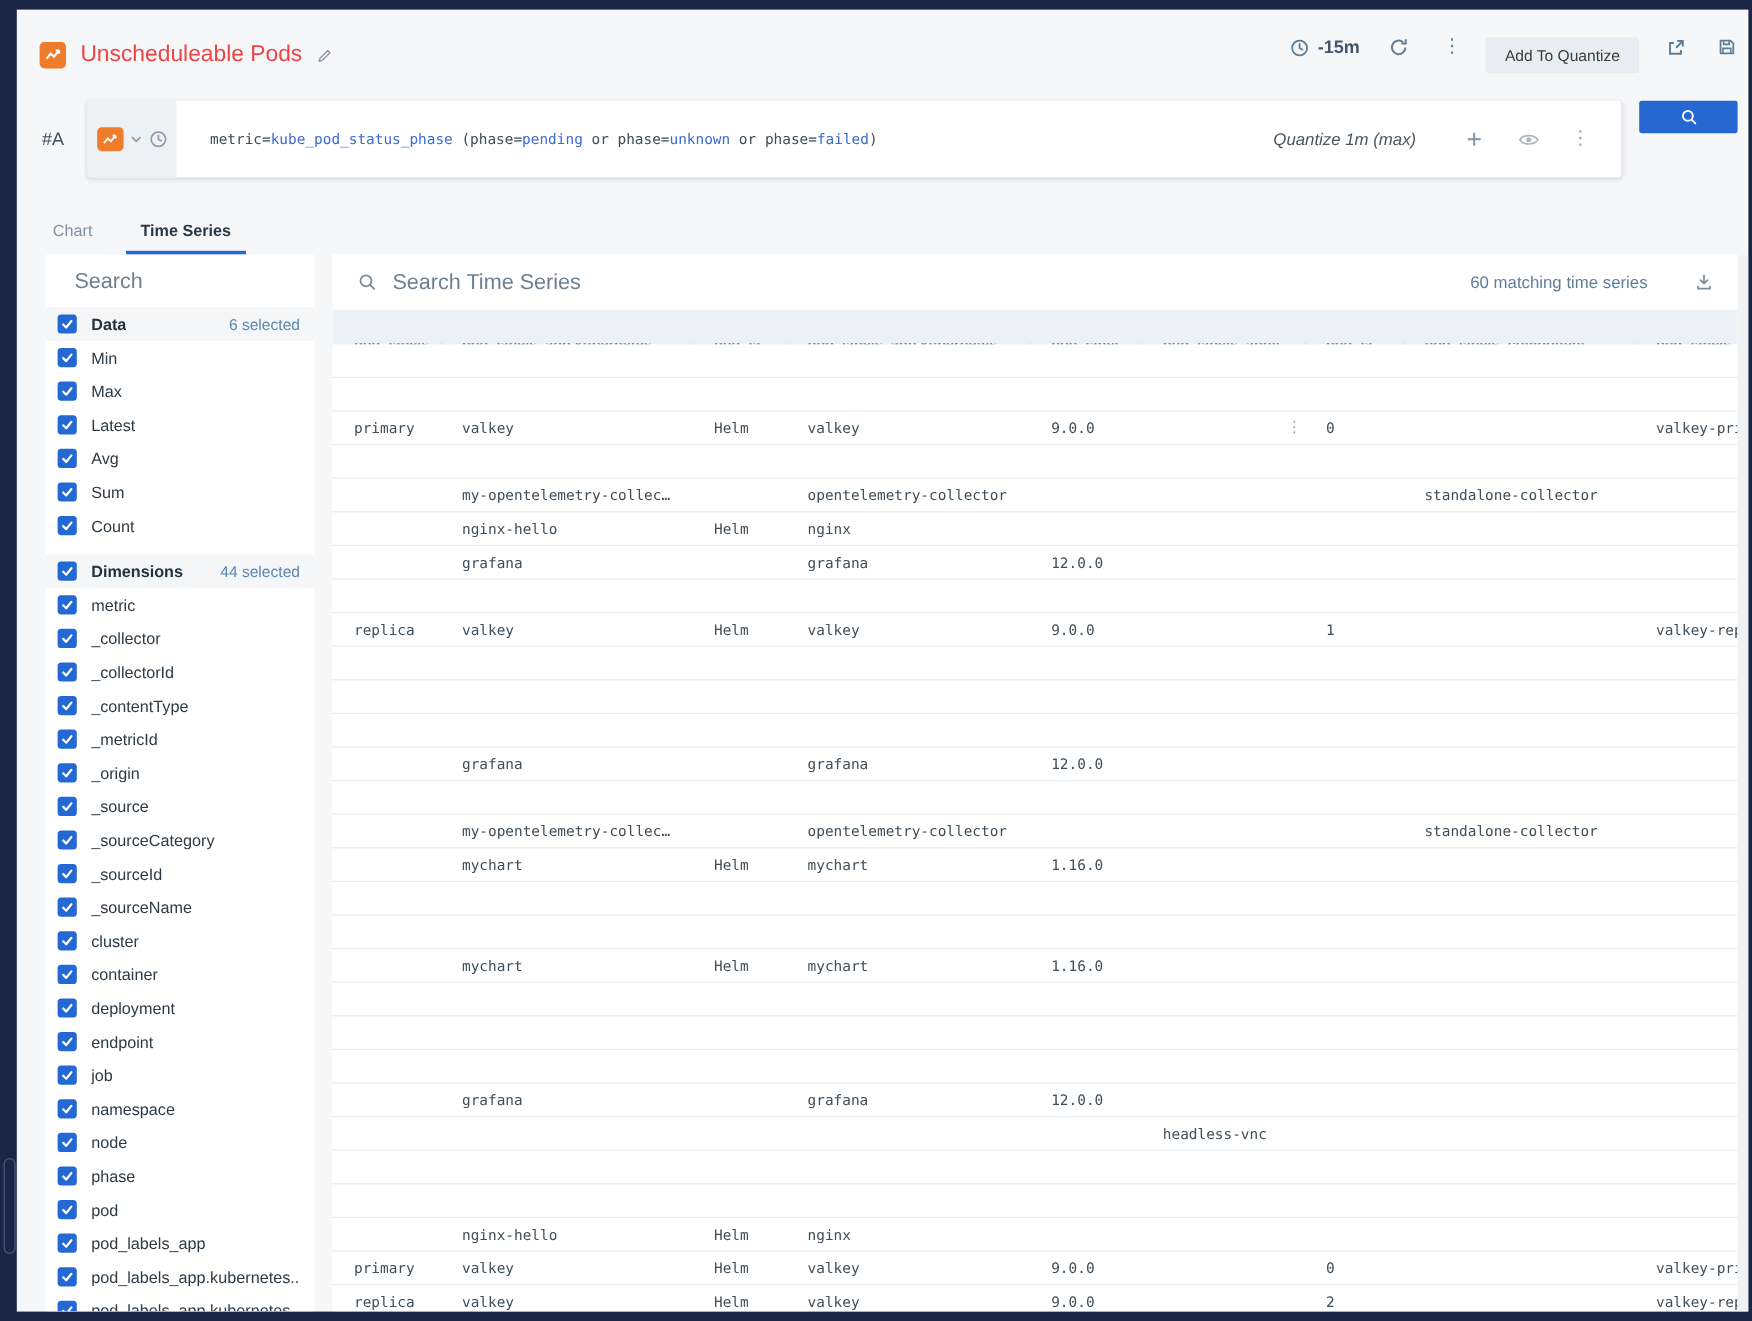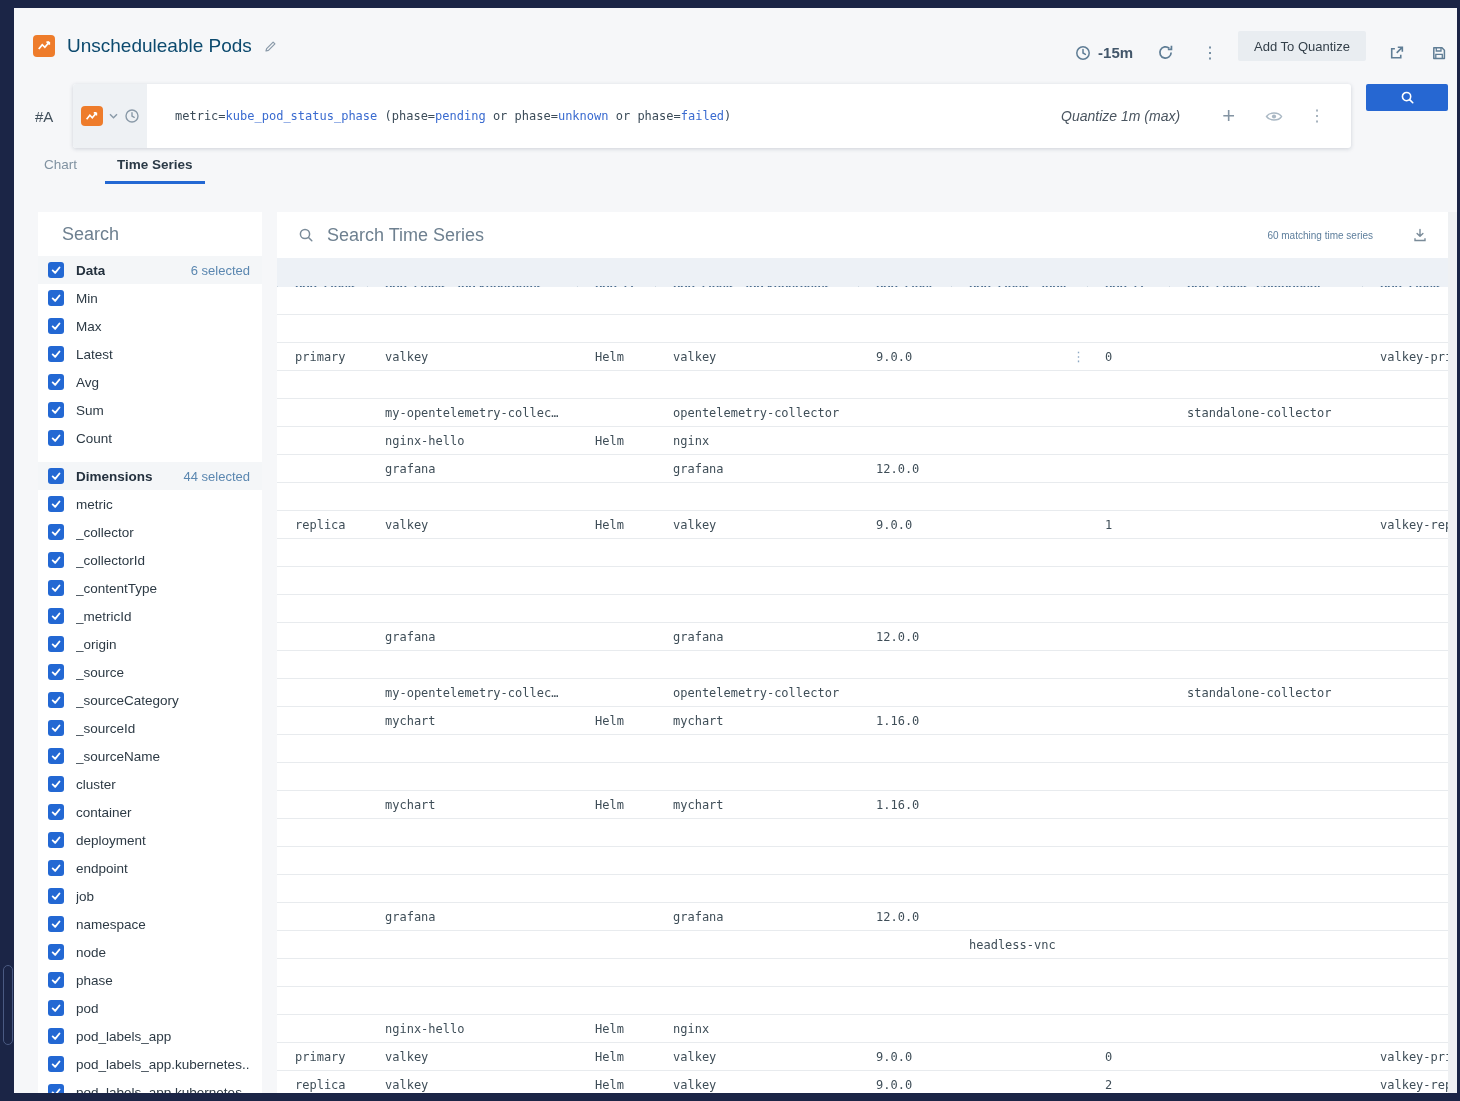--- a/index.html
+++ b/index.html
@@ -4,44 +4,44 @@
 <style>
   html,body{margin:0;padding:0;}
   body{width:1460px;height:1101px;overflow:hidden;background:#1b2546;font-family:"Liberation Sans",sans-serif;position:relative;}
   .rail-handle{position:absolute;left:3px;top:965px;width:8px;height:78px;border:1px solid #4a5a82;border-radius:5px;}
   .frame{position:absolute;inset:0;padding:8px 3px 8px 14px;box-sizing:border-box;}
   .app{width:100%;height:100%;background:#f6f7f9;overflow:hidden;display:flex;flex-direction:column;}
 
   
   .titlebar{flex:0 0 76px;display:flex;align-items:center;padding:0 10px 0 19px;}
   .brand-ic{width:22px;height:22px;border-radius:4px;background:#ee7c2b;display:flex;align-items:center;justify-content:center;flex:0 0 22px;}
-  .page-title{font-size:19px;color:#0c4a6e;margin:0 11px 0 12px;font-weight:500;}
+  .page-title{font-size:19px;color:#ef4444;margin:0 11px 0 12px;font-weight:500;}
   .icon-btn{background:none;border:none;padding:0;display:flex;align-items:center;justify-content:center;cursor:pointer;}
-  .tb-right{margin-left:auto;display:flex;align-items:flex-end;}
+  .tb-right{margin-left:auto;display:flex;align-items:flex-start;}
   .time-group{display:flex;align-items:center;gap:7px;color:#42566a;font-size:15px;font-weight:600;}
   .gap24{width:24px;}.gap28{width:28px;}.gap20{width:20px;}.gap22{width:22px;}.gap26{width:26px;}
   .kebab{color:#5f7d95;font-size:16px;line-height:16px;}
   .atd-btn{height:30px;padding:0 16px;background:#e9edf1;border:none;border-radius:2px;font-size:13px;color:#333f49;font-family:"Liberation Sans",sans-serif;cursor:pointer;}
 
   
   .queryrow{flex:0 0 64px;display:flex;align-items:flex-start;padding:0 9px 0 21px;}
   .qlabel{width:30px;height:64px;display:flex;align-items:center;font-size:15px;color:#42505c;flex:0 0 30px;}
   .qcard{flex:1;height:64px;background:#fff;border-radius:3px;box-shadow:0 1px 4px rgba(25,45,70,.18);display:flex;align-items:center;margin:0 15px 0 8px;overflow:hidden;}
   .qicons{width:74px;height:100%;background:#eef1f4;display:flex;align-items:center;justify-content:center;gap:6px;flex:0 0 74px;}
   .qtext{flex:1;padding-left:28px;font-family:"DejaVu Sans Mono",monospace;font-size:12px;line-height:18px;color:#3c4c59;white-space:pre;overflow:hidden;}
   .c-v{color:#3a6bd0;}
   .c-o{color:#bf3eae;}
   .quantize{font-style:italic;font-size:14px;color:#4a5560;margin-right:42px;white-space:nowrap;}
   .qplus{font-size:22px;color:#8494a3;margin-right:30px;line-height:20px;}
   .qeye{margin-right:26px;}
   .qkebab{margin-right:26px;}
   .searchbtn{width:82px;height:27px;background:#2667d2;border:none;border-radius:2px;display:flex;align-items:center;justify-content:center;cursor:pointer;flex:0 0 82px;}
 
   
-  .tabs{flex:0 0 64px;display:flex;padding-left:18px;gap:16px;}
+  .tabs{flex:0 0 64px;display:flex;align-items:flex-end;padding-left:18px;gap:16px;}
   .tab{height:36px;padding:0 12px;font-size:13.5px;color:#8092a1;display:flex;align-items:center;border-bottom:3px solid transparent;box-sizing:border-box;cursor:pointer;}
   .tab.active{color:#2b3a47;font-weight:700;border-bottom-color:#2368d3;}
 
   
   .content{flex:1;display:flex;padding-left:24px;gap:15px;overflow:hidden;}
   .sidebar{flex:0 0 224px;width:224px;background:#fff;overflow:hidden;}
   .sb-search{height:44px;display:flex;align-items:center;padding-left:12px;gap:10px;}
   .sb-search input,.tbl-search input{border:none;outline:none;font-size:18px;color:#14532d;background:transparent;font-family:"Liberation Sans",sans-serif;}
   ::placeholder{color:#6e8090;opacity:1;}
   .sb-row{height:28px;display:flex;align-items:center;padding:0 12px 0 10px;gap:12px;cursor:pointer;}
@@ -50,21 +50,21 @@
   .sb-row.header .sb-label{font-weight:700;color:#24313e;}
   .sb-count{margin-left:auto;font-size:13px;color:#5b87b0;white-space:nowrap;}
   .cb{width:16px;height:16px;border-radius:3px;background:#2368d3;display:flex;align-items:center;justify-content:center;flex:0 0 16px;}
   .sb-gap{height:10px;}
 
   .main{flex:1;background:#fff;position:relative;overflow:hidden;}
   .scrollstrip{position:absolute;top:0;right:0;bottom:0;width:9px;background:#eff1f3;}
   .main-inner{position:absolute;top:0;left:0;bottom:0;right:9px;overflow:hidden;}
   .tbl-search{height:46px;display:flex;align-items:center;padding:0 20px 0 21px;gap:11px;}
   .tbl-search input{flex:1;min-width:0;}
-  .matching{font-size:10px;color:#5d7e9c;margin-right:28px;white-space:nowrap;}
+  .matching{font-size:14px;color:#5d7e9c;margin-right:28px;white-space:nowrap;}
   .thead{height:29px;display:flex;background:#edf1f6;align-items:stretch;overflow:hidden;}
   .th{box-sizing:border-box;display:flex;align-items:center;padding-left:17px;font-size:12px;font-weight:700;color:#4c6d8e;border-left:1px solid #ccd6df;white-space:nowrap;overflow:hidden;flex:0 0 auto;cursor:pointer;margin-top:28px;}
   .tr{height:28px;display:flex;border-bottom:1px solid #e8ebee;align-items:stretch;box-sizing:border-box;}
   .td{box-sizing:border-box;padding-left:18px;font-family:"DejaVu Sans Mono",monospace;font-size:12px;color:#3f4e58;white-space:nowrap;overflow:hidden;flex:0 0 auto;display:flex;align-items:center;}
   .rowkebab{margin-left:auto;margin-right:2px;color:#8fa9c4;font-size:13px;line-height:13px;}
   svg{display:block;}
 </style>
 </head>
 <body>
 

